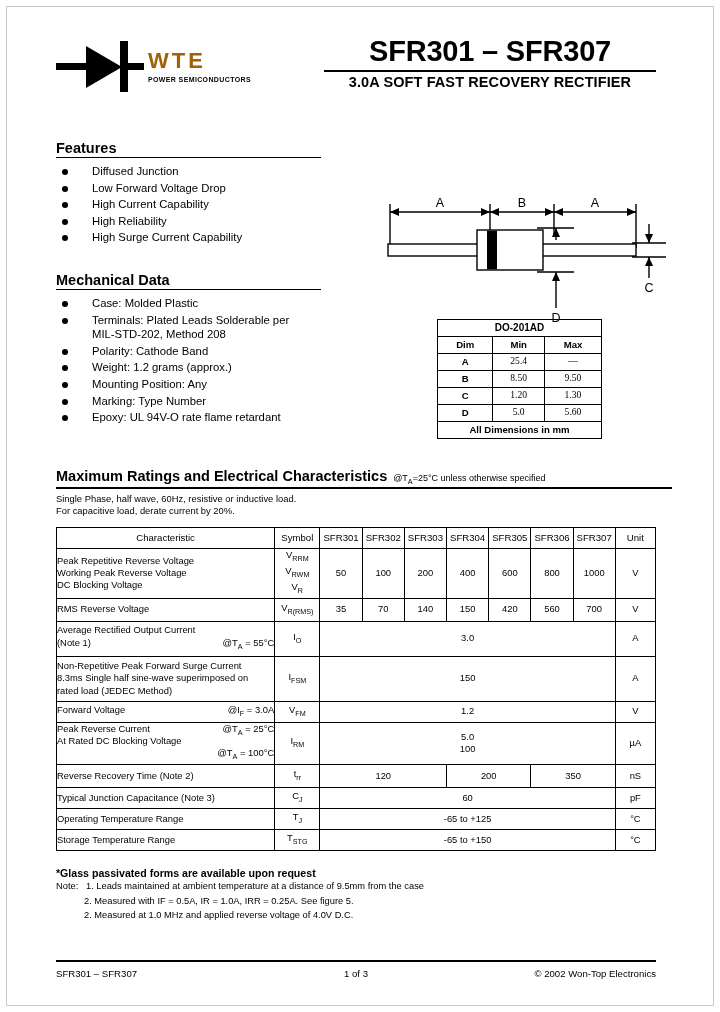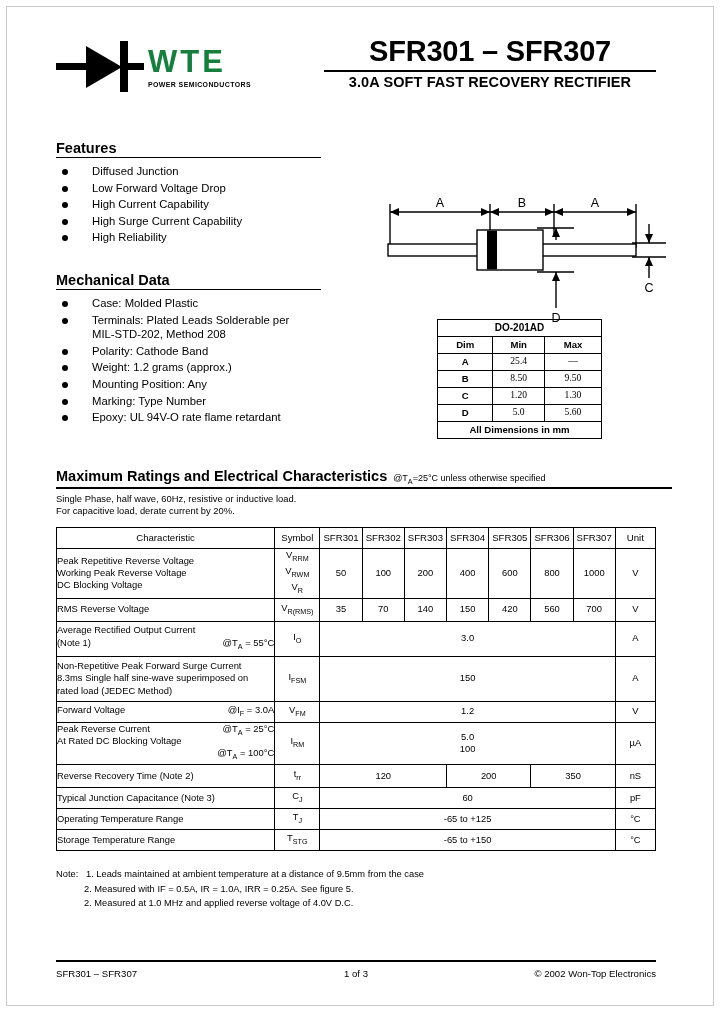--- a/index.html
+++ b/index.html
@@ -77,25 +77,25 @@
     position: absolute;
     left: 70px; top: 23px;
     width: 18px; height: 7px;
     background: #000;
   }
   .logo-text {
     margin-left: 4px;
     padding-top: 2px;
   }
   .wte {
-    font-size: 31px;
+    font-size: 22px;
     font-weight: bold;
     letter-spacing: 3px;
     line-height: 1;
-    color: #15803d;
+    color: #a16207;
   }
   .wte-sub {
     font-size: 7.2px;
     font-weight: bold;
     letter-spacing: 0.4px;
     color: #000;
     margin-top: 3px;
     transform: scaleX(0.97);
     transform-origin: left;
   }
@@ -329,22 +329,22 @@
         <div class="sub-title">3.0A SOFT FAST RECOVERY RECTIFIER</div>
       </div>
     </div>
 
     <div class="left-col">
       <div class="sec-head narrow">Features</div>
       <ul class="bullets">
         <li>Diffused Junction</li>
         <li>Low Forward Voltage Drop</li>
         <li>High Current Capability</li>
+        <li>High Reliability</li>
         <li>High Surge Current Capability</li>
-        <li>High Reliability</li>
       </ul>
 
       <div class="mech-wrap">
         <div class="sec-head narrow">Mechanical Data</div>
         <ul class="bullets">
           <li>Case: Molded Plastic</li>
           <li>Terminals: Plated Leads Solderable per</li>
           <li class="cont">MIL-STD-202, Method 208</li>
           <li>Polarity: Cathode Band</li>
           <li>Weight: 1.2 grams (approx.)</li>
@@ -600,20 +600,21 @@
           <td class="char" style="height:20px">Storage Temperature Range</td>
           <td class="sym">T<span class="sub">STG</span></td>
           <td class="val" colspan="7">-65 to +150</td>
           <td class="unit">°C</td>
         </tr>
       </tbody>
         </table>
     </div>
 
     <div class="notes">
+      <div class="glass">*Glass passivated forms are available upon request</div>
       <div class="note-row">
         <span class="note-label">Note:</span>
         <span>1. Leads maintained at ambient temperature at a distance of 9.5mm from the case</span>
       </div>
       <div class="note-row note-indent">
         <span>2. Measured with IF = 0.5A, IR = 1.0A, IRR = 0.25A. See figure 5.</span>
       </div>
       <div class="note-row note-indent">
         <span>2. Measured at 1.0 MHz and applied reverse voltage of 4.0V D.C.</span>
       </div>

